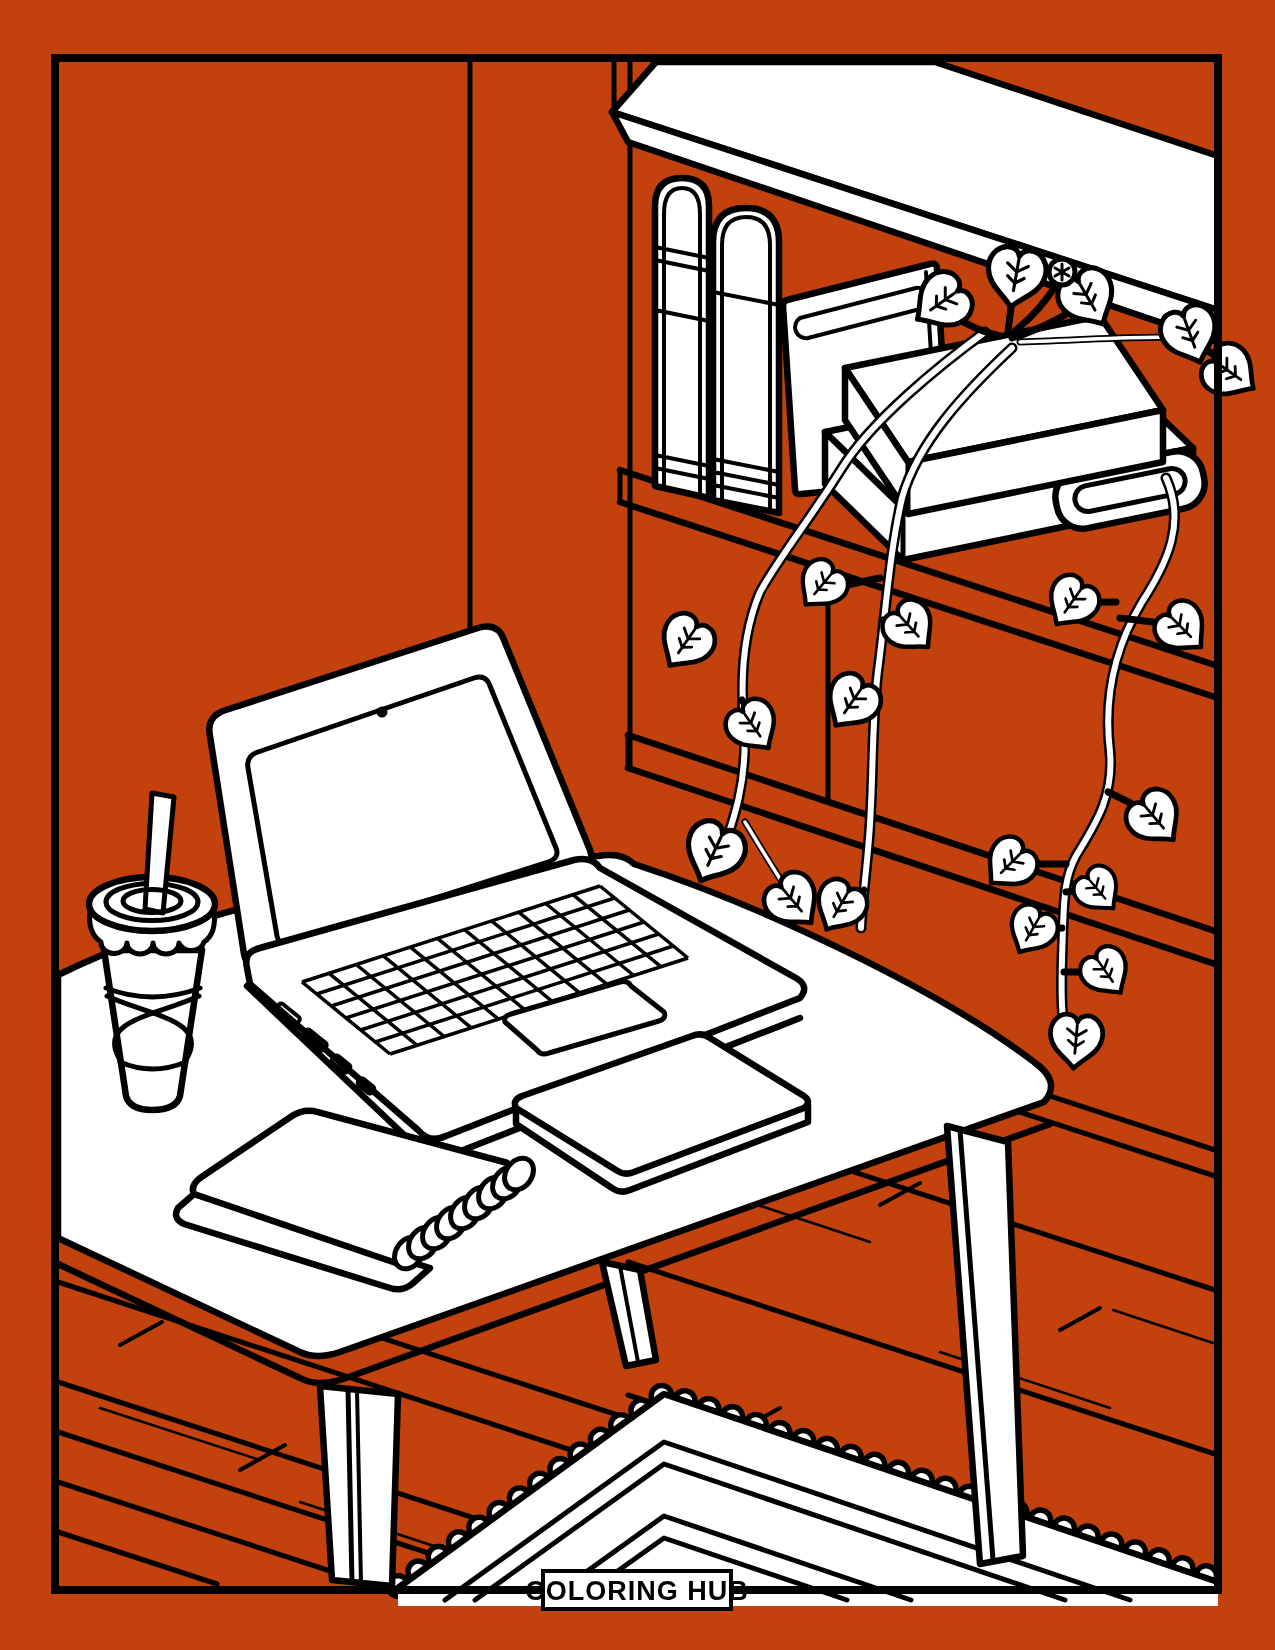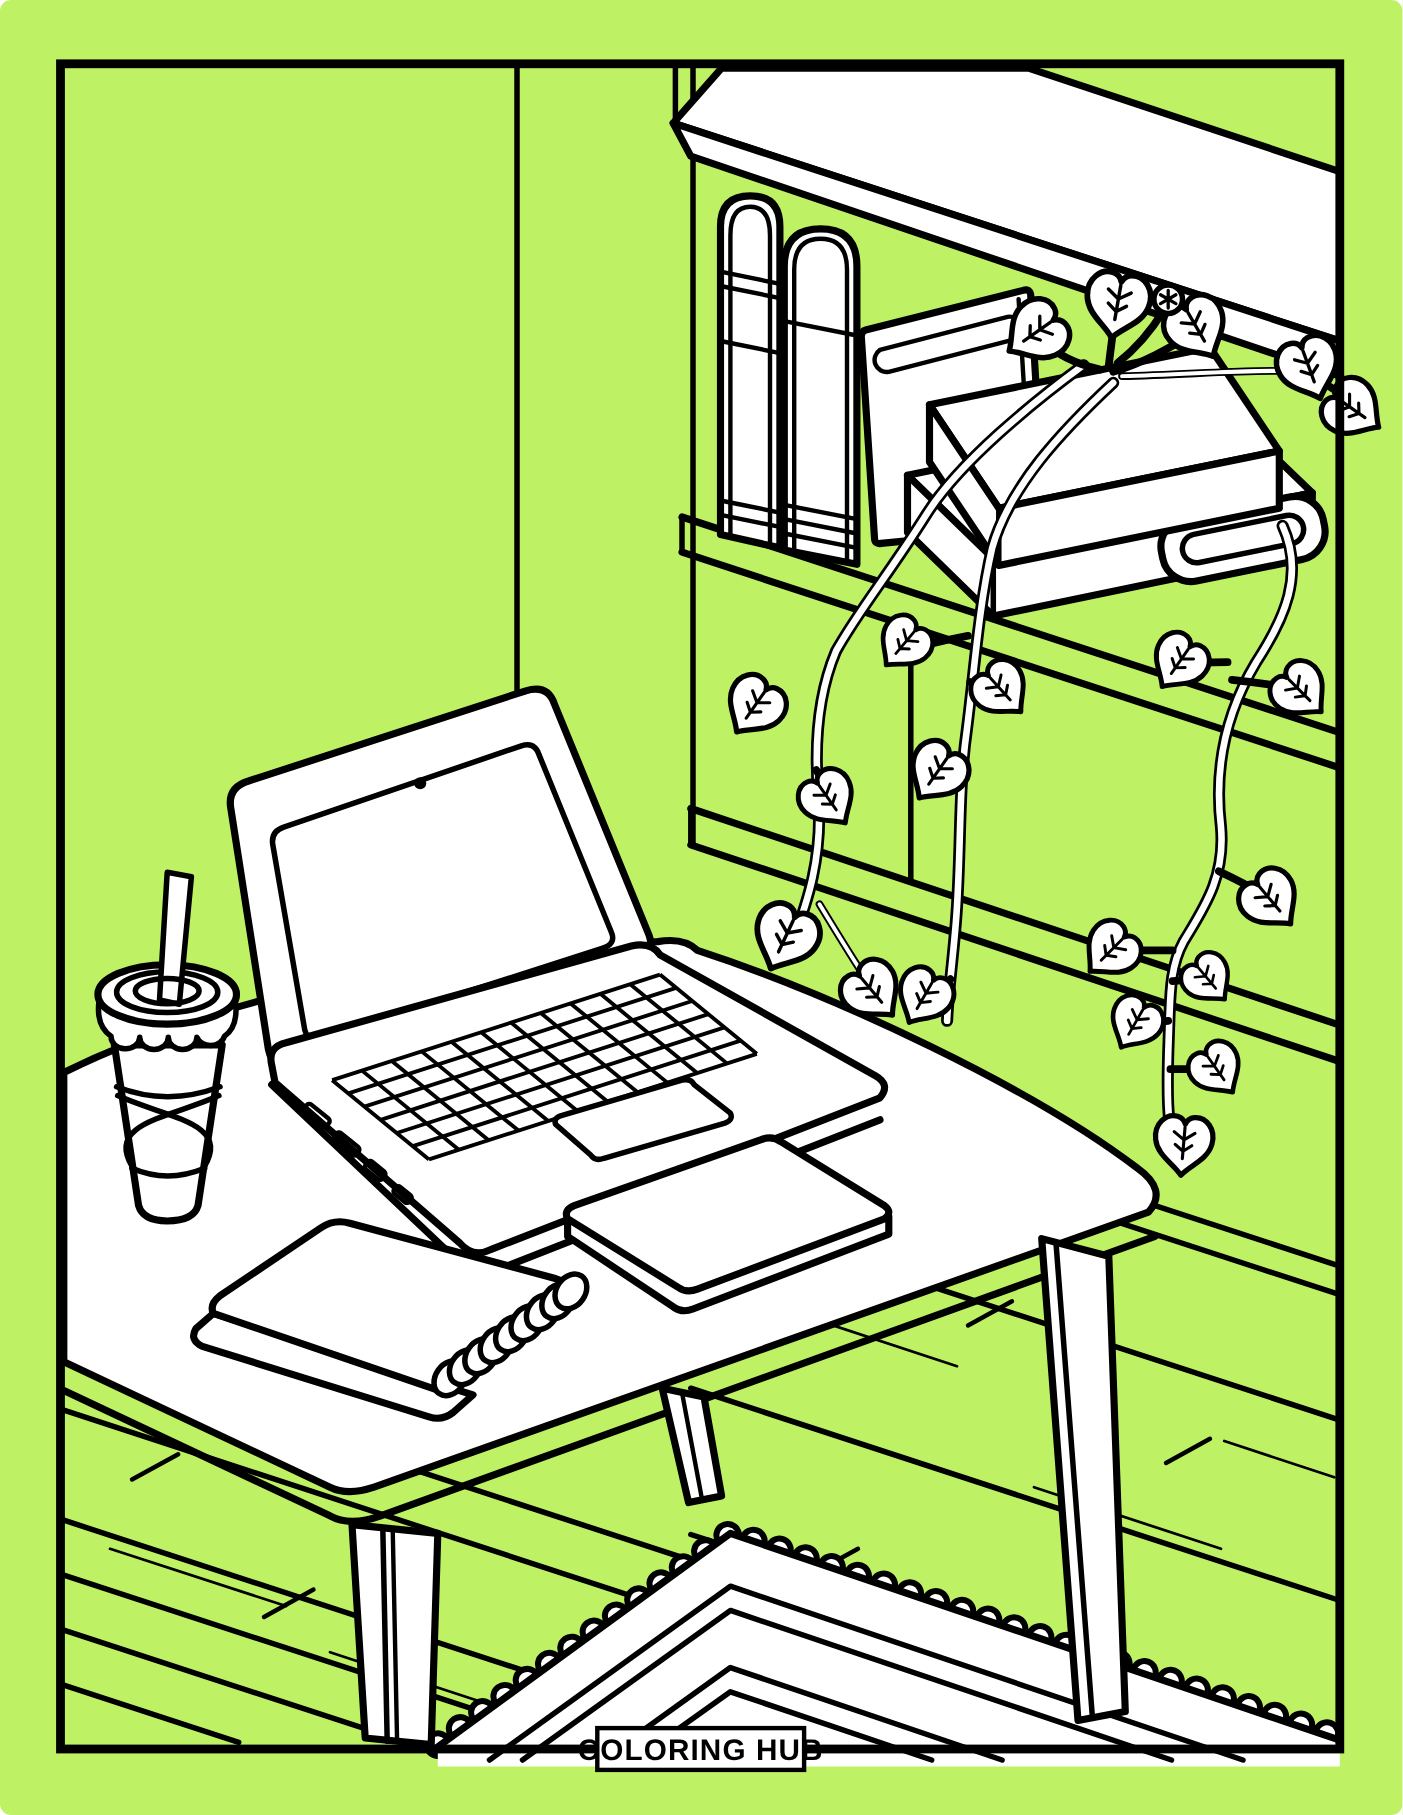--- a/index.html
+++ b/index.html
@@ -1,17 +1,17 @@
 <!DOCTYPE html>
 <html><head>
 <meta charset="utf-8">
 <style>
   html,body{margin:0;padding:0;background:#ffffff;}
-  .page{position:relative;width:1275px;height:1650px;background:#bef264;overflow:hidden;
-        font-family:"Liberation Sans", sans-serif;border-radius:10px;}
+  .page{position:relative;width:1275px;height:1650px;background:#c2410c;overflow:hidden;
+        font-family:"Liberation Sans", sans-serif;}
   svg{position:absolute;inset:0;}
   .ln  {fill:none;stroke:#000;stroke-width:5;stroke-linecap:round;stroke-linejoin:round;}
   .ln6 {fill:none;stroke:#000;stroke-width:6.5;stroke-linecap:round;stroke-linejoin:round;}
   .ln4 {fill:none;stroke:#000;stroke-width:4;stroke-linecap:round;stroke-linejoin:round;}
   .thin{fill:none;stroke:#000;stroke-width:2.5;stroke-linecap:round;}
   .fw  {fill:#ffffff;stroke:#000;stroke-width:6.5;stroke-linejoin:round;}
   .fw5 {fill:#ffffff;stroke:#000;stroke-width:5;stroke-linejoin:round;}
   .lf  {fill:#ffffff;stroke:#000;stroke-width:5;stroke-linejoin:round;}
   .lv  {fill:none;stroke:#000;stroke-width:3;stroke-linecap:round;}
   .stemB{fill:none;stroke:#000;stroke-width:11;stroke-linecap:round;}

